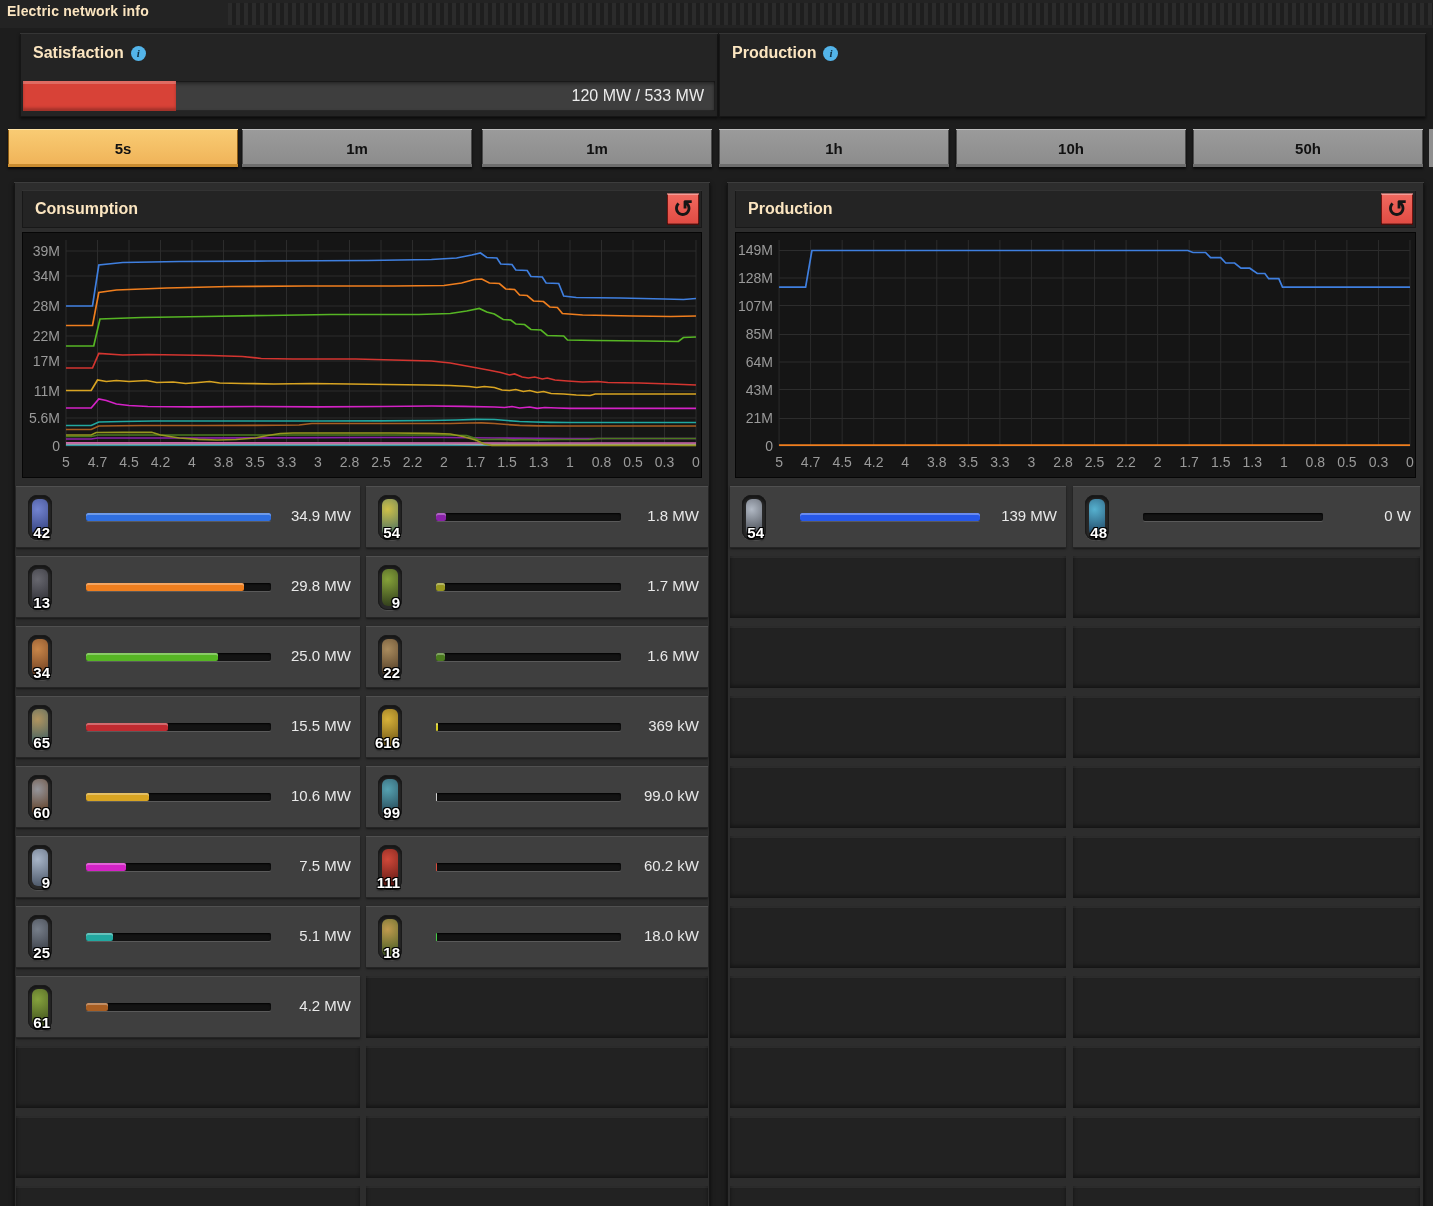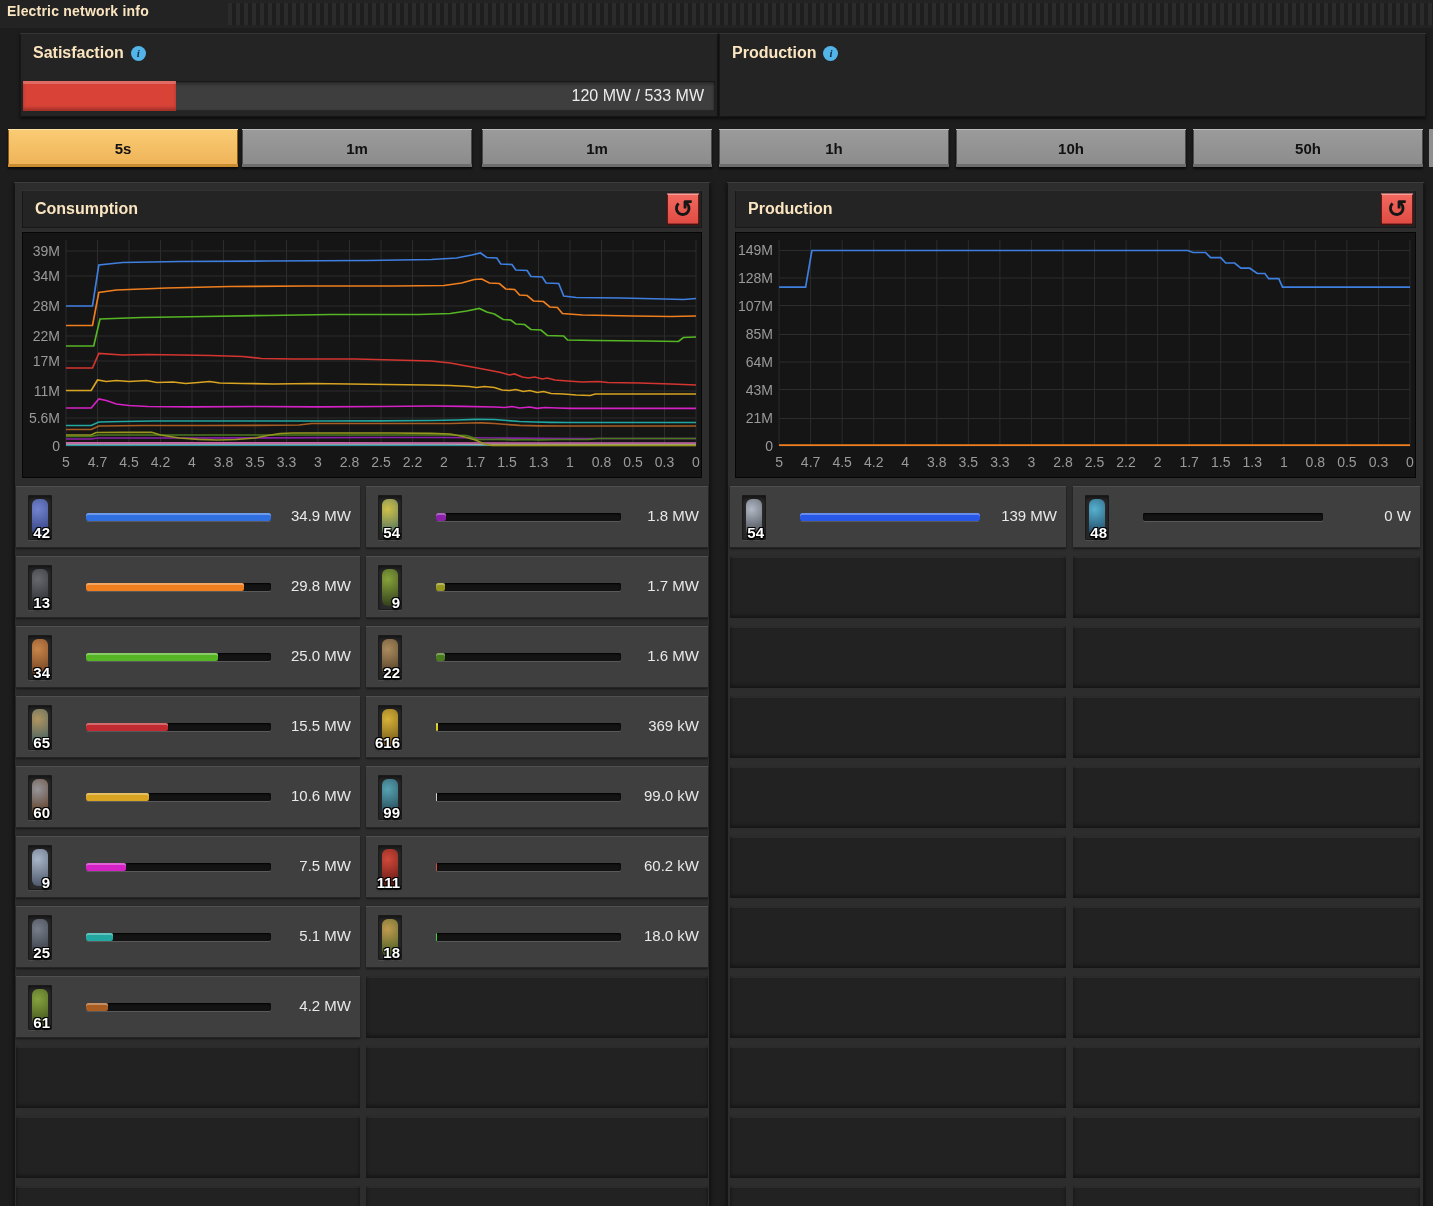--- a/index.html
+++ b/index.html
@@ -46,21 +46,21 @@
   .chartbox{position:absolute;left:8px;top:50px;right:8px;height:246px;background:#151515;
     box-shadow:inset 0 0 0 1px #060606;}
   .chartbox svg{position:absolute;left:0;top:0;width:100%;height:100%;}
   
   .lcol{position:absolute;top:304px;}
   .lrow{position:relative;height:62px;margin-bottom:8px;}
   .lrow.filled{background:#3f3f3f;cursor:pointer;
     box-shadow:inset 0 1px 0 rgba(255,255,255,.09),inset 0 -1px 0 rgba(0,0,0,.4),0 1px 2px rgba(0,0,0,.5);}
   .lrow.empty{background:#222;
     box-shadow:inset 0 2px 0 rgba(255,255,255,.05),inset 0 -2px 4px rgba(0,0,0,.45);}
-  .slot{position:absolute;left:12px;top:9px;width:24px;height:45px;background:#2a2a2a;border-radius:2px;
+  .slot{position:absolute;left:12px;top:9px;width:24px;height:45px;background:#2a2a2a;border-radius:9px;
     box-shadow:inset 0 0 0 1px #1a1a1a,inset 0 3px 4px rgba(0,0,0,.6),0 1px 0 rgba(255,255,255,.08);}
   .blob{position:absolute;left:4px;top:4px;right:4px;bottom:4px;border-radius:6px;opacity:.95;}
   .cnt{position:absolute;right:2px;bottom:-1px;font-size:15px;font-weight:bold;color:#fff;
     text-shadow:-1px -1px 0 #000,1px -1px 0 #000,-1px 1px 0 #000,1px 1px 0 #000,0 2px 2px #000;}
   .mini{position:absolute;left:70px;top:27px;height:8px;background:#131313;border-radius:2px;
     box-shadow:0 1px 0 rgba(255,255,255,.14),inset 0 1px 2px #000;}
   .cons .mini{width:185px;} .prod .mini{width:180px;}
   .minifill{height:100%;border-radius:2px;box-shadow:inset 0 2px 0 rgba(255,255,255,.3);}
   .lval{position:absolute;right:9px;top:21px;font-size:15px;color:#e9e9e9;}
 </style>

